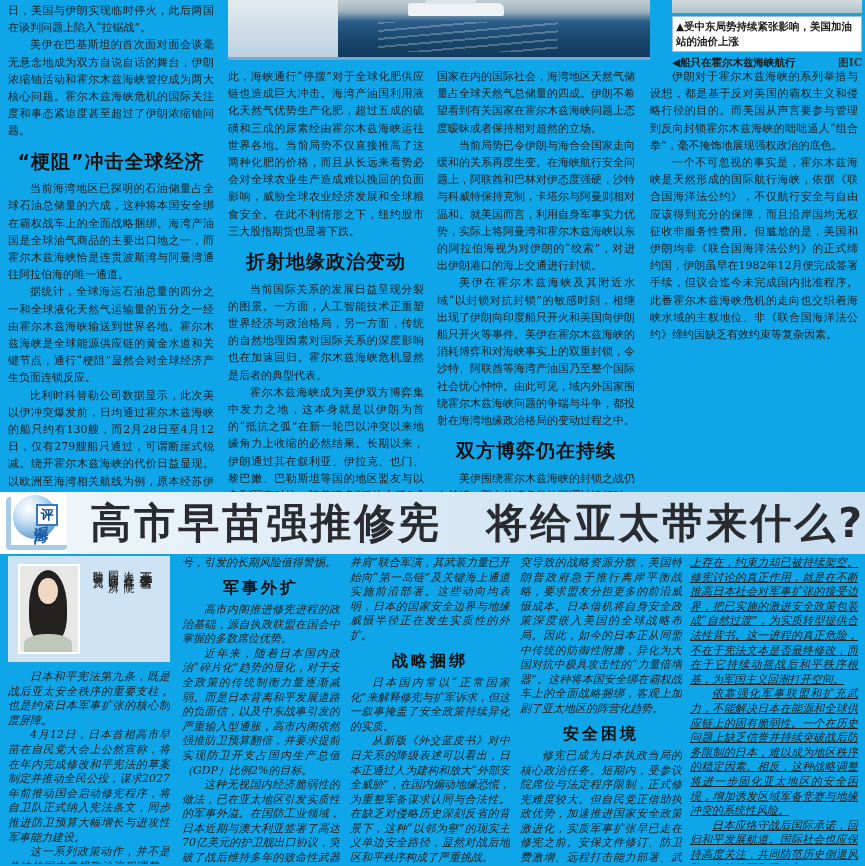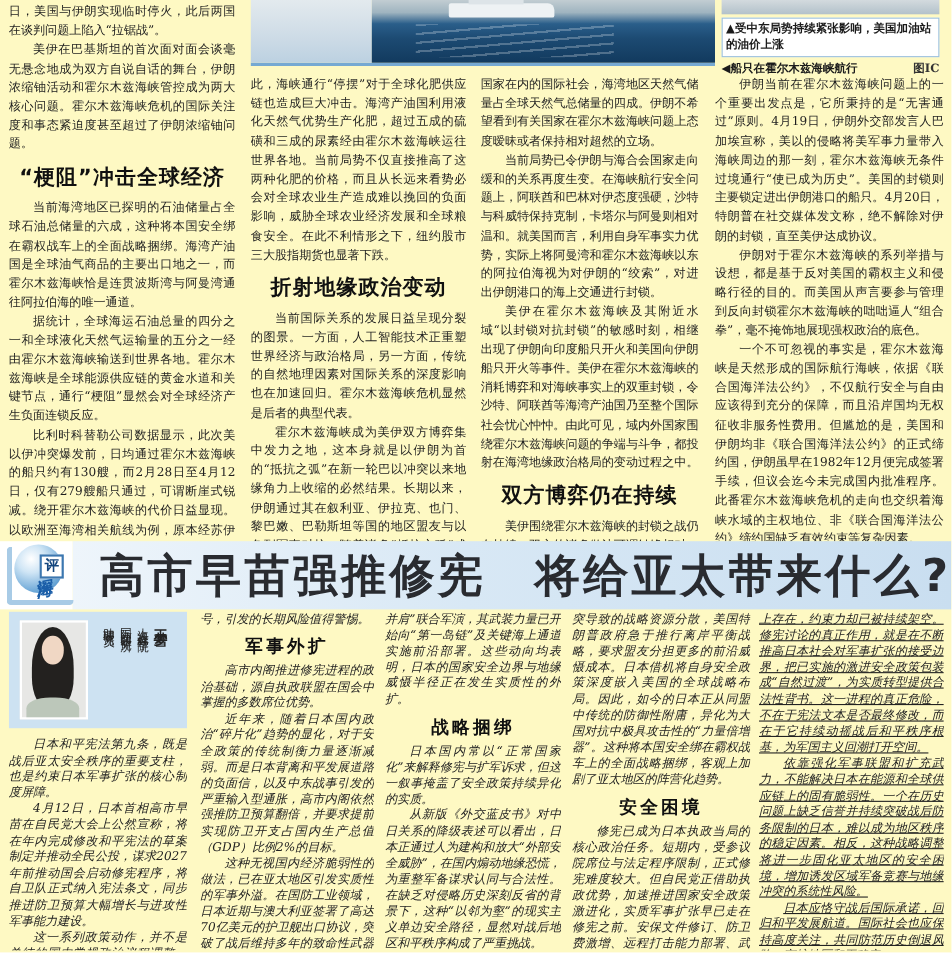--- a/index.html
+++ b/index.html
@@ -1,16 +1,16 @@
 <!DOCTYPE html>
 <html><head>
 <meta charset="utf-8">
 <style>
   html,body{margin:0;padding:0;background:#fff;}
-  .page{position:relative;width:865px;height:866px;overflow:hidden;background:#fef9c3;
+  .page{position:relative;width:865px;height:866px;overflow:hidden;background:#0ea5e9;
         font-family:"DejaVu Serif","Liberation Serif",serif;}
   
   .tcol{position:absolute;font-size:11px;line-height:17.2px;color:#1e1e1e;overflow:hidden;}
   .tcol p{margin:0;text-align:justify;text-indent:2em;}
   .tcol p.cont{text-indent:0;}
   .tcol h2{font:700 19px/1.5 "DejaVu Sans","Liberation Sans",sans-serif;text-align:center;
            margin:7px 0 5px;letter-spacing:1px;color:#101010;}
   #t1{left:8px;top:2px;width:206px;height:488px;}
   #t2{left:228px;top:68px;width:196px;height:424px;}
   #t3{left:437px;top:68px;width:198px;height:424px;}
@@ -18,21 +18,21 @@
   
   .band{position:absolute;left:228px;top:0;width:634px;height:62px;display:flex;}
   .band-photo-wrap{display:flex;border-bottom:3px solid #76a9d2;height:57px;}
   .band-left{width:110px;background:linear-gradient(180deg,#e3eaee,#cddbe6 60%,#bcd1e1);}
   .band-photo{position:relative;width:312px;overflow:hidden;
      background:linear-gradient(180deg,#c2cdd2 0%,#9fb4c0 20%,#2a5e8a 38%,#1c4a72 62%,#123a5e 100%);}
   .ship{position:absolute;left:70px;top:3px;width:96px;height:13px;background:#eef2f4;border-radius:2px 6px 2px 2px;}
   .ship:before{content:"";position:absolute;left:18px;top:-5px;width:50px;height:6px;background:#dde4e8;}
   .wake{position:absolute;left:40px;top:22px;width:180px;height:30px;
      background:repeating-linear-gradient(175deg,rgba(255,255,255,.25) 0 2px,rgba(255,255,255,0) 2px 8px);}
-  .cap{width:198px;margin-left:6px;font:700 10.5px/1.45 "DejaVu Serif","Liberation Serif",serif;color:#1b1b1b;}
+  .cap{width:198px;margin-left:22px;font:700 10.5px/1.45 "DejaVu Serif","Liberation Serif",serif;color:#1b1b1b;}
   .cap-sliver{height:13px;background:linear-gradient(#d3dade,#b2c1ca);margin-bottom:3px;}
   .cap-box{border:1px solid #9cc0dd;background:#fff;padding:2px 3px;}
   .cap-line2{display:flex;justify-content:space-between;margin-top:3px;}
   .cap-credit{color:#333;font-weight:700;}
   
   .feature{position:absolute;left:0;top:492px;width:865px;height:62px;display:flex;align-items:stretch;}
   .logoarea{width:88px;background:#fff;position:relative;}
   .corner{position:absolute;left:6px;top:5px;width:56px;height:48px;border-left:5px solid #a8cbe6;
           border-bottom:5px solid #a8cbe6;border-radius:4px;}
   .globe{position:absolute;left:13px;top:3px;width:44px;height:44px;border-radius:50%;
@@ -111,21 +111,20 @@
   <div class="tcol" id="t3">
     <p class="cont">国家在内的国际社会，海湾地区天然气储量占全球天然气总储量的四成。伊朗不希望看到有关国家在霍尔木兹海峡问题上态度暧昧或者保持相对超然的立场。</p>
     <p>当前局势已令伊朗与海合会国家走向缓和的关系再度生变。在海峡航行安全问题上，阿联酋和巴林对伊态度强硬，沙特与科威特保持克制，卡塔尔与阿曼则相对温和。就美国而言，利用自身军事实力优势，实际上将阿曼湾和霍尔木兹海峡以东的阿拉伯海视为对伊朗的“绞索”，对进出伊朗港口的海上交通进行封锁。</p>
     <p>美伊在霍尔木兹海峡及其附近水域“以封锁对抗封锁”的敏感时刻，相继出现了伊朗向印度船只开火和美国向伊朗船只开火等事件。美伊在霍尔木兹海峡的消耗博弈和对海峡事实上的双重封锁，令沙特、阿联酋等海湾产油国乃至整个国际社会忧心忡忡。由此可见，域内外国家围绕霍尔木兹海峡问题的争端与斗争，都投射在海湾地缘政治格局的变动过程之中。</p>
     <h2>双方博弈仍在持续</h2>
     <p>美伊围绕霍尔木兹海峡的封锁之战仍在持续，双方的诸多做法可谓针锋相对。</p>
 
   </div>
 
   <div class="tcol" id="t4">
-    <p>伊朗当前在霍尔木兹海峡问题上的一个重要出发点是，它所秉持的是“无害通过”原则。4月19日，伊朗外交部发言人巴加埃宣称，美以的侵略将美军事力量带入海峡周边的那一刻，霍尔木兹海峡无条件过境通行“使已成为历史”。美国的封锁则主要锁定进出伊朗港口的船只。4月20日，特朗普在社交媒体发文称，绝不解除对伊朗的封锁，直至美伊达成协议。</p>
     <p>伊朗对于霍尔木兹海峡的系列举措与设想，都是基于反对美国的霸权主义和侵略行径的目的。而美国从声言要参与管理到反向封锁霍尔木兹海峡的咄咄逼人“组合拳”，毫不掩饰地展现强权政治的底色。</p>
     <p>一个不可忽视的事实是，霍尔木兹海峡是天然形成的国际航行海峡，依据《联合国海洋法公约》，不仅航行安全与自由应该得到充分的保障，而且沿岸国均无权征收非服务性费用。但尴尬的是，美国和伊朗均非《联合国海洋法公约》的正式缔约国，伊朗虽早在1982年12月便完成签署手续，但议会迄今未完成国内批准程序。此番霍尔木兹海峡危机的走向也交织着海峡水域的主权地位、非《联合国海洋法公约》缔约国缺乏有效约束等复杂因素。</p>
   </div>
 
   <div class="feature">
     <div class="logoarea">
       <div class="corner"></div>
       <div class="globe">
           <span>深海</span>
         </div>

